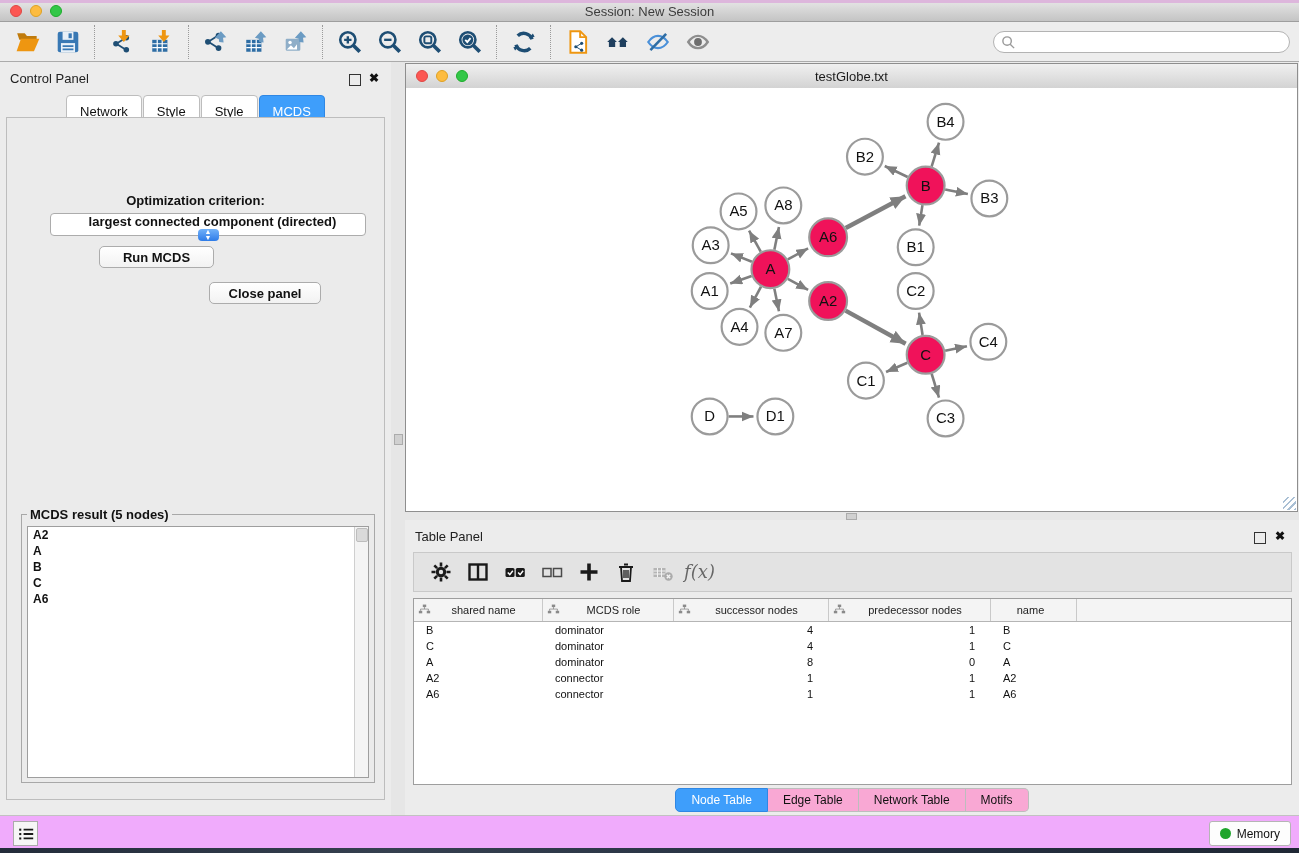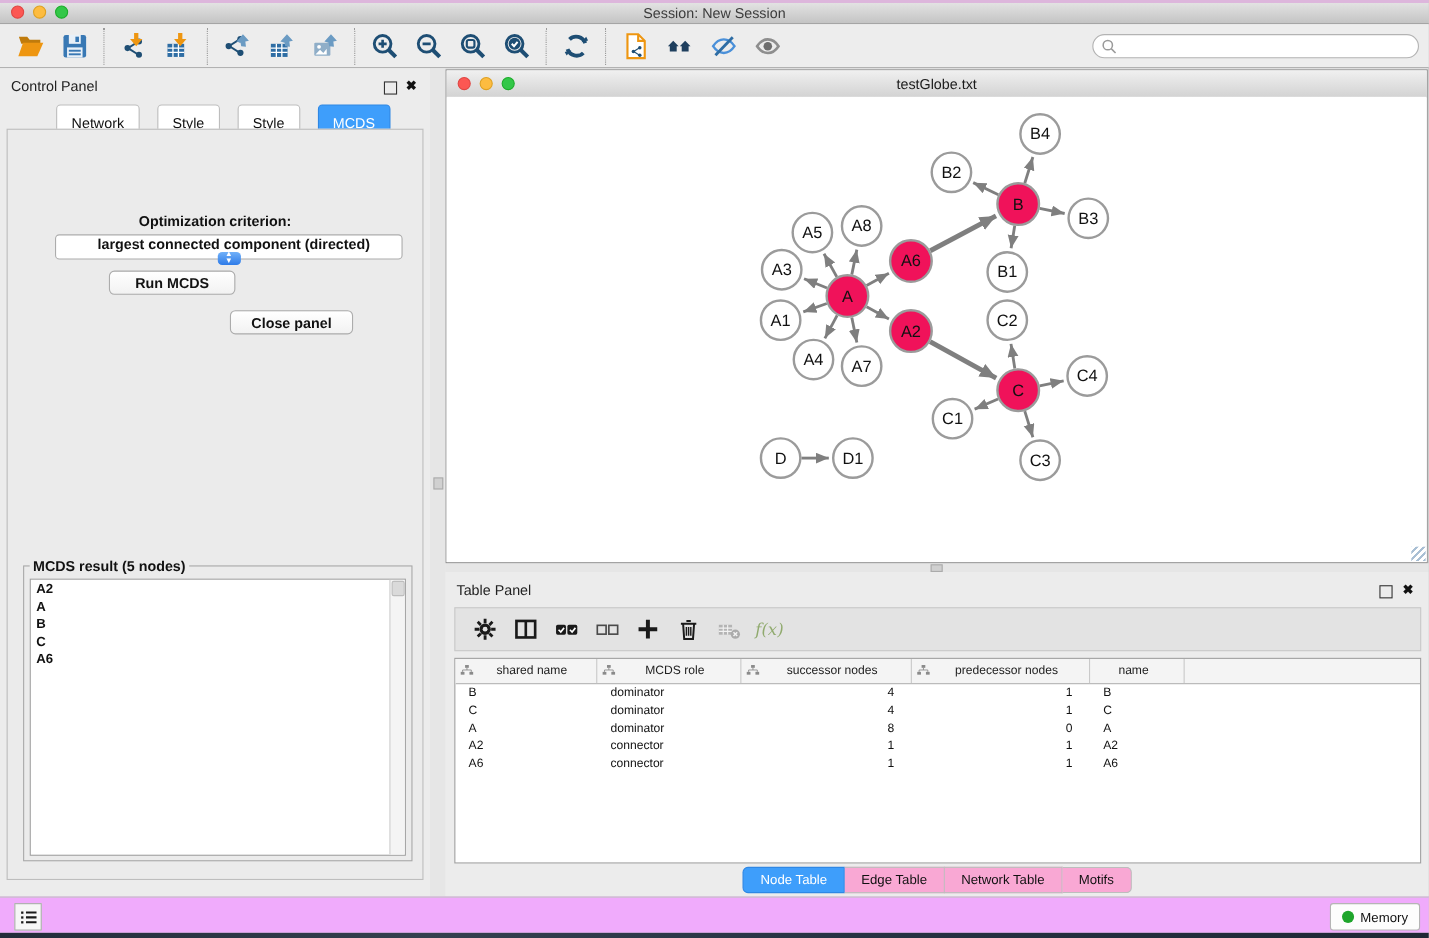--- a/index.html
+++ b/index.html
@@ -26,21 +26,21 @@
   #search-wrap svg{width:15px;height:15px;}
   #search-input{border:none;outline:none;flex:1;font-size:12px;background:transparent;height:18px;}
   
   #control-panel{position:absolute;left:0;top:62px;width:391px;height:753px;background:#ECECEC;}
   .panel-head{position:absolute;left:10px;top:9px;font-size:13px;color:#222;}
   .float-btn{position:absolute;width:10px;height:10px;border:1.5px solid #333;top:12px;}
   .close-btn{position:absolute;top:9px;font-size:12px;font-weight:bold;color:#111;}
   #cp-float{right:30px;} #cp-close{right:12px;}
   #cp-tabs{position:absolute;left:0;right:0;top:33px;display:flex;justify-content:center;gap:1px;}
   .tab{height:20px;line-height:20px;padding:6px 13px;font-size:13px;background:#fff;
-    border:1px solid #BDBDBD;border-radius:4px;color:#111;margin-left:15px;}
+    border:1px solid #BDBDBD;border-radius:4px;color:#111;}
   .tab.active{background:#3E9EFB;border-color:#2F87E4;color:#fff;}
   #cp-content{position:absolute;left:6px;right:6px;top:55px;bottom:15px;border:1px solid #BDBDBD;background:#EBEBEB;font-weight:bold;}
   #opt-label{position:absolute;left:0;right:0;top:75px;text-align:center;font-size:13px;color:#111;}
   #criterion{position:absolute;left:43px;top:95px;width:316px;height:23px;background:#fff;border:1px solid #ACACAC;
     border-radius:4px;display:flex;align-items:center;box-sizing:border-box;flex-direction:column;}
   #criterion .val{flex:1;font-size:13px;padding-left:9px;color:#111;white-space:nowrap;}
   #criterion .stepper{width:21px;height:21px;background:linear-gradient(#71B1F9,#2E7BE8);border-radius:4px;
     display:flex;flex-direction:column;align-items:center;justify-content:center;color:#fff;font-size:7px;line-height:6px;}
   .btn{position:absolute;height:22px;background:linear-gradient(#FFFFFF,#F2F2F2);border:1px solid #ACACAC;border-radius:5px;
     font-size:13px;color:#111;display:flex;align-items:center;justify-content:center;box-sizing:border-box;}
@@ -68,21 +68,21 @@
   #graph-svg{position:absolute;left:0;top:0;width:100%;height:100%;}
   #net-grip{position:absolute;right:1px;bottom:1px;width:13px;height:13px;
     background:repeating-linear-gradient(135deg,transparent 0 3px,#A9BFD4 3px 4.5px);}
   
   #table-panel{position:absolute;left:405px;top:520px;width:894px;height:295px;background:#ECECEC;}
   #tp-float{right:33px;} #tp-close{right:14px;}
   #tp-toolbar{position:absolute;left:8px;top:32px;right:7px;height:40px;background:#E3E3E3;
     border:1px solid #C9C9C9;display:flex;align-items:center;padding-left:8px;box-sizing:border-box;}
   .tp-btn{width:37px;height:32px;display:flex;align-items:center;justify-content:center;}
   .tp-btn svg{width:22px;height:22px;}
-  .tp-btn .glyph{font-size:15px;color:#4d7c0f;line-height:22px;}
+  .tp-btn .glyph{font-size:18px;color:#000000;line-height:22px;}
   .tp-btn.disabled svg,.tp-btn.disabled .glyph{opacity:.55;}
   .fx{font-family:"DejaVu Serif",serif;font-style:italic;font-size:17px;color:#9a9a9a;}
   #tp-table{position:absolute;left:8px;top:78px;right:7px;bottom:30px;background:#fff;border:1px solid #9E9E9E;overflow:hidden;}
   .thead{display:flex;height:22px;background:#F4F4F4;border-bottom:1px solid #B5B5B5;}
   .th{display:flex;align-items:center;box-sizing:border-box;border-right:1px solid #C9C9C9;font-size:11px;color:#222;}
   .th svg{width:13px;height:13px;margin-left:4px;}
   .th .lbl{flex:1;text-align:center;padding-right:6px;}
   .trow{display:flex;height:16px;align-items:center;}
   .td{box-sizing:border-box;font-size:11px;color:#111;line-height:16px;white-space:nowrap;}
   .td.l{padding-left:12px;text-align:left;}

